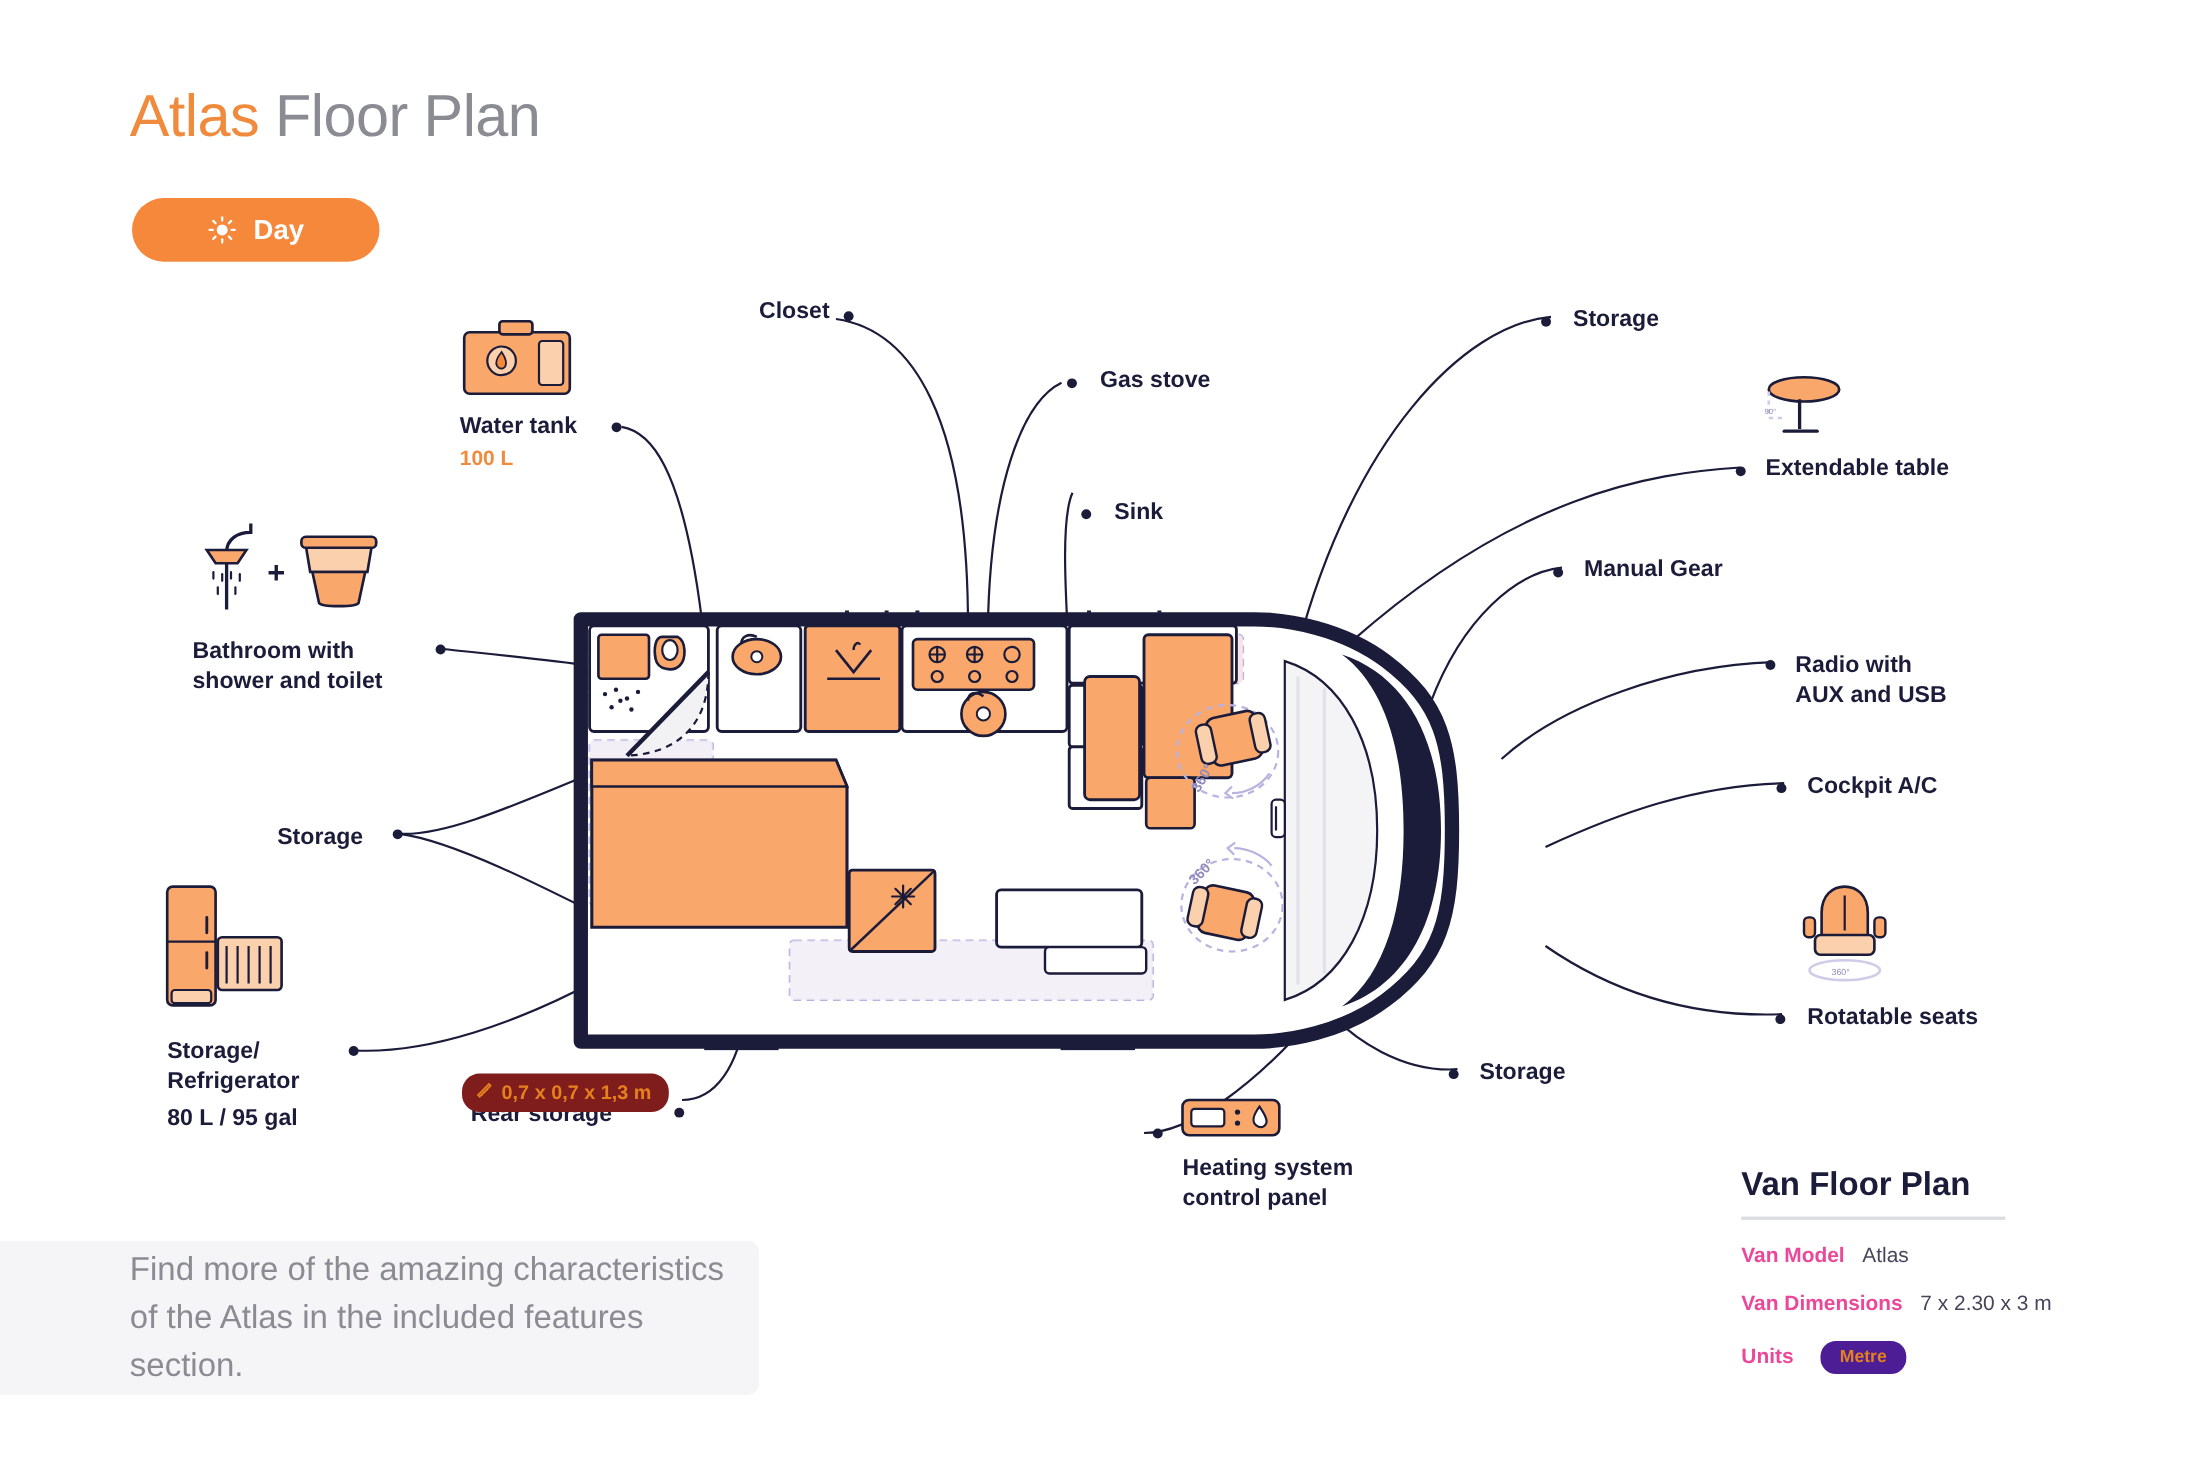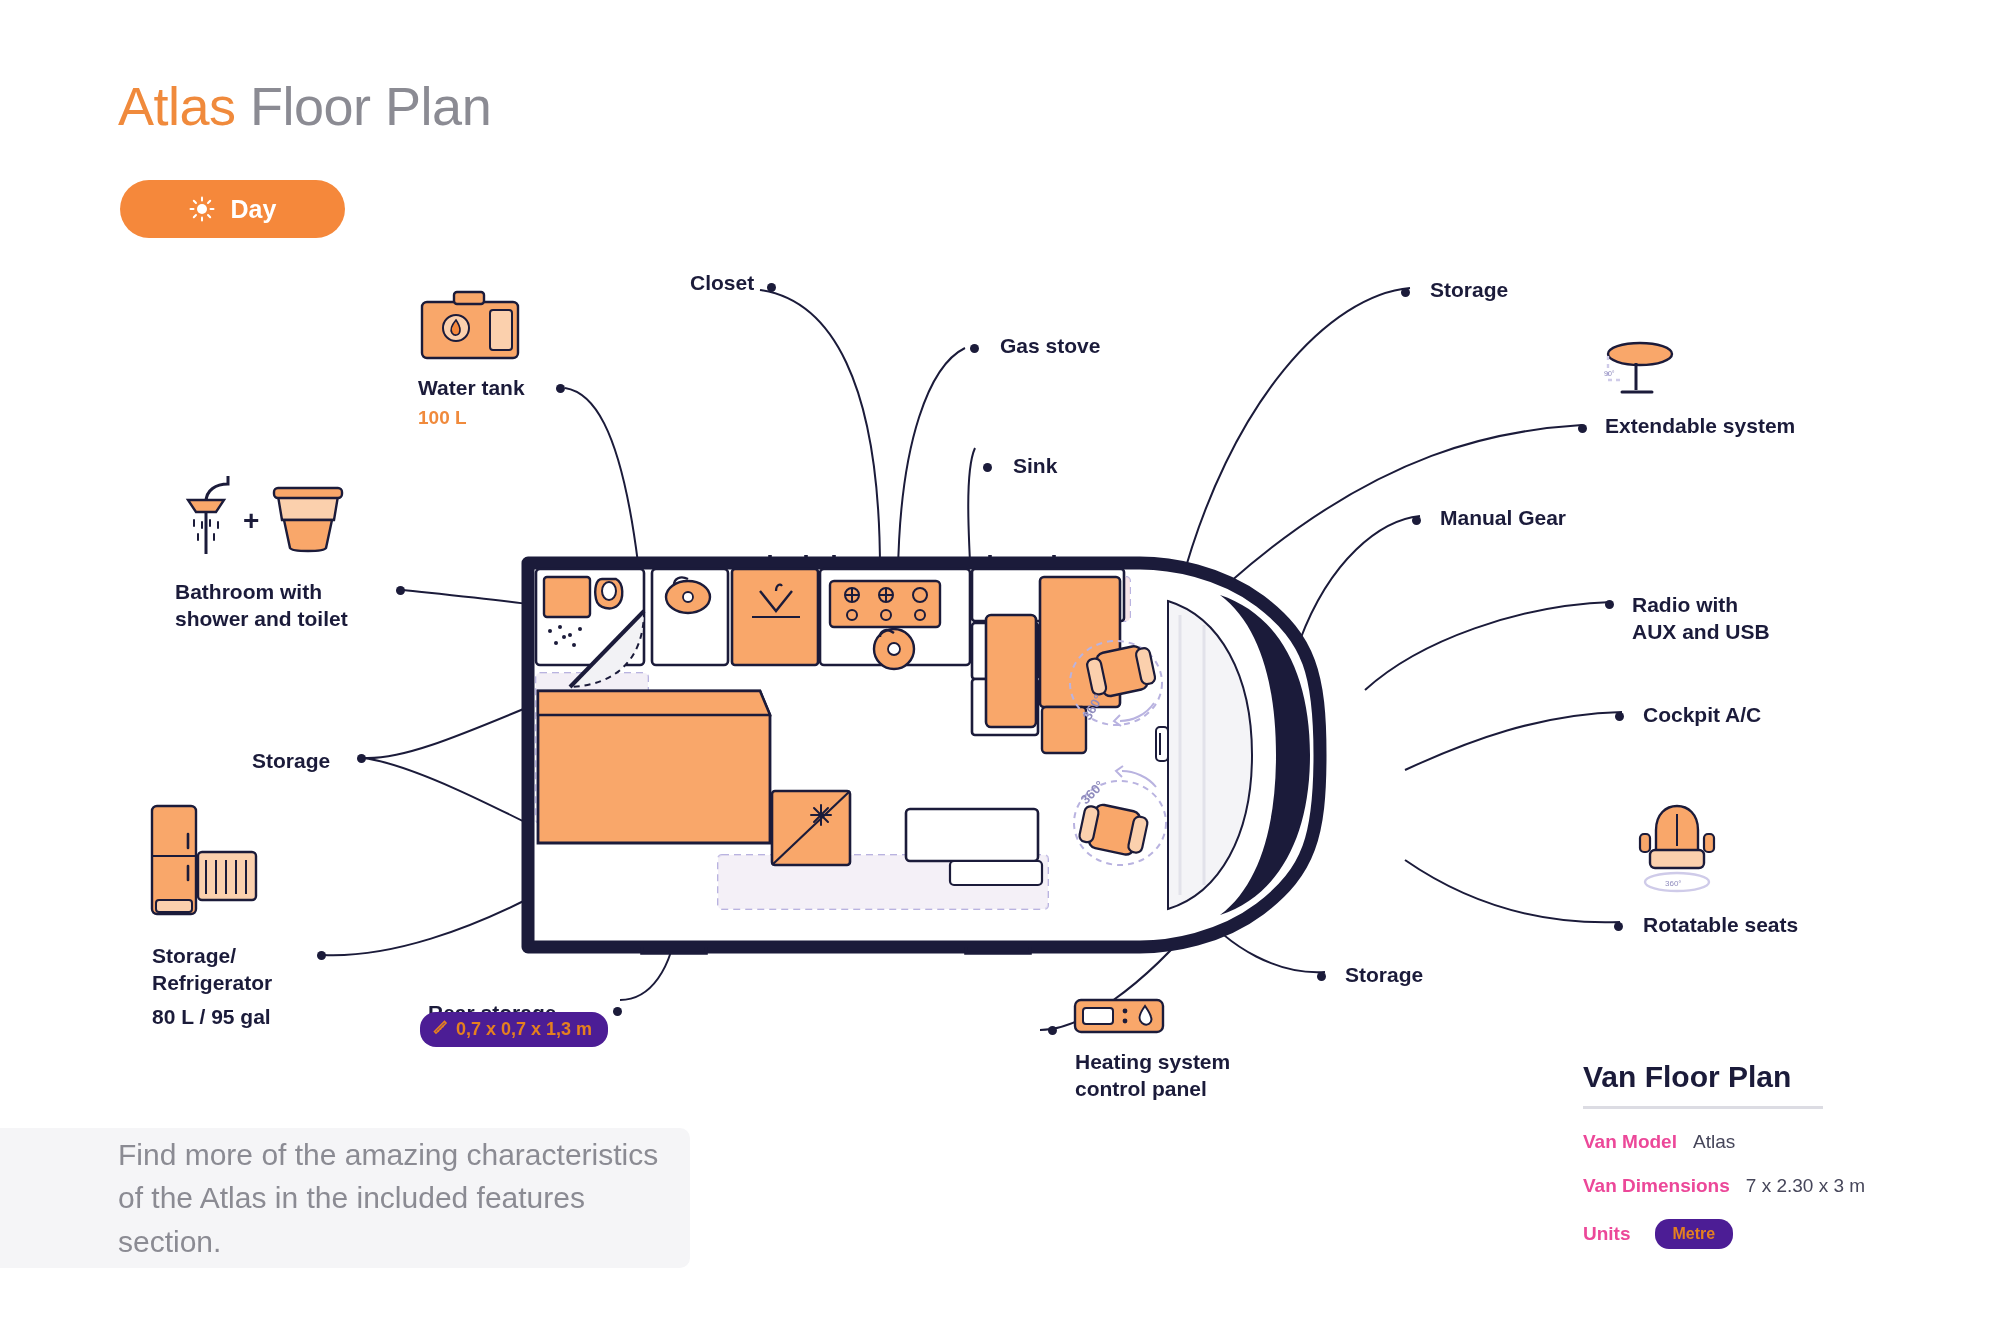--- a/index.html
+++ b/index.html
@@ -70,22 +70,22 @@
   .info .rule { margin-top:12px; width:240px; height:3px; background:#dcdce3; }
   .info .row { margin-top:22px; display:flex; align-items:center; font-size:19px; }
   .info .row .k { font-weight:700; color:#ec4899; }
   .info .row .v { margin-left:16px; font-weight:400; color:#46465a; }
   .info .chip {
     margin-left:24px; background:#4c1d95; color:#e5801f;
     font-size:16px; font-weight:700; padding:6px 18px; border-radius:14px;
   }
 
   .measure-chip {
-    position:absolute; left:420px; top:1012px;
-    background:#4c1d95; border-radius:16px; padding:7px 16px 7px 12px;
+    position:absolute; left:420px; top:976px;
+    background:#7f1d1d; border-radius:16px; padding:7px 16px 7px 12px;
     display:flex; align-items:flex-start; gap:8px;
     font-size:18px; font-weight:700; color:#e5801f;
   }
 
   
   .plan { position:absolute; left:520px; top:555px; width:980px; height:400px; }
 </style>
 </head>
 <body>
 
@@ -157,21 +157,21 @@
 
   <div class="lbl" style="left:1000px; top:333px;">Gas stove</div>
   <div class="dot" style="left:970px; top:344px;"></div>
 
   <div class="lbl" style="left:1013px; top:453px;">Sink</div>
   <div class="dot" style="left:983px; top:463px;"></div>
 
   <div class="lbl" style="left:1430px; top:277px;">Storage</div>
   <div class="dot" style="left:1401px; top:288px;"></div>
 
-  <div class="lbl" style="left:1605px; top:413px;">Extendable system</div>
+  <div class="lbl" style="left:1605px; top:413px;">Extendable table</div>
   <div class="dot" style="left:1578px; top:424px;"></div>
 
   <div class="lbl" style="left:1440px; top:505px;">Manual Gear</div>
   <div class="dot" style="left:1412px; top:516px;"></div>
 
   <div class="lbl two" style="left:1632px; top:591px; line-height:1.3;">
     <div>Radio with</div>
     <div>AUX and USB</div>
   </div>
   <div class="dot" style="left:1605px; top:600px;"></div>

